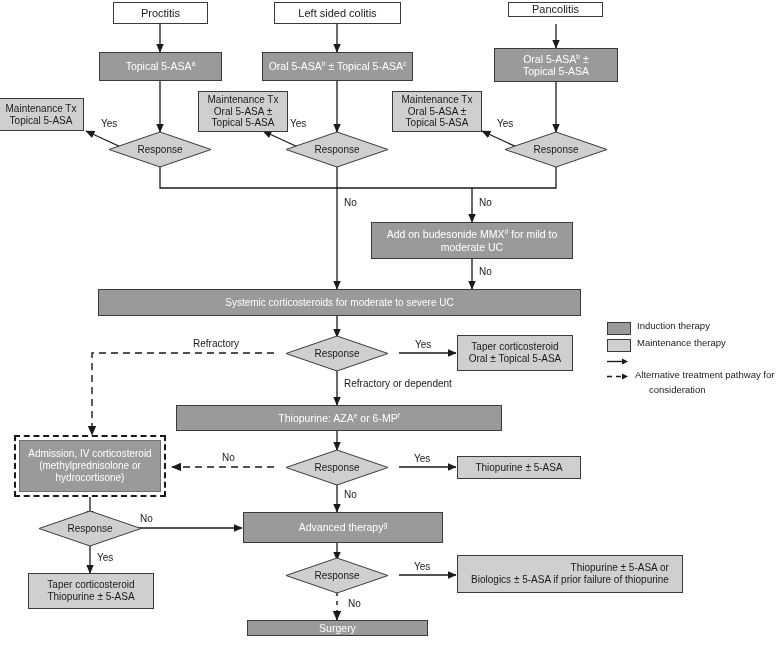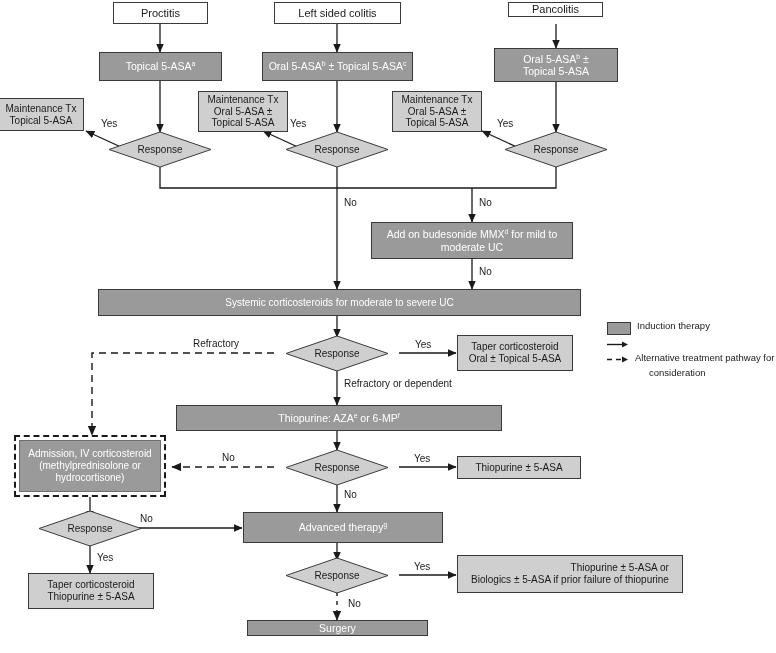--- a/index.html
+++ b/index.html
@@ -251,20 +251,24 @@
   <div class="node box dark" style="left:247px;top:620px;width:181px;height:16px;font-size:10.5px;">
     <span>Surgery</span>
   </div>
 
   <div class="legend" style="left:607px;top:276px;width:170px;font-size:9.5px;margin-top:44px;">
     <div class="row">
       <span class="sw dark"></span>
       <span class="txt">Induction therapy</span>
     </div>
     <div class="row">
+      <span class="sw light"></span>
+      <span class="txt">Maintenance therapy</span>
+    </div>
+    <div class="row">
       <span class="ln">
         <svg width="22" height="11" viewBox="0 0 22 11">
             <line x1="0" y1="5.5" x2="16" y2="5.5" stroke="#1a1a1a" stroke-width="1.4"></line>
             <polygon points="15,2.5 21,5.5 15,8.5" fill="#1a1a1a"></polygon>
           </svg>
       </span>
     </div>
     <div class="row">
       <span class="ln">
         <svg width="22" height="11" viewBox="0 0 22 11">

